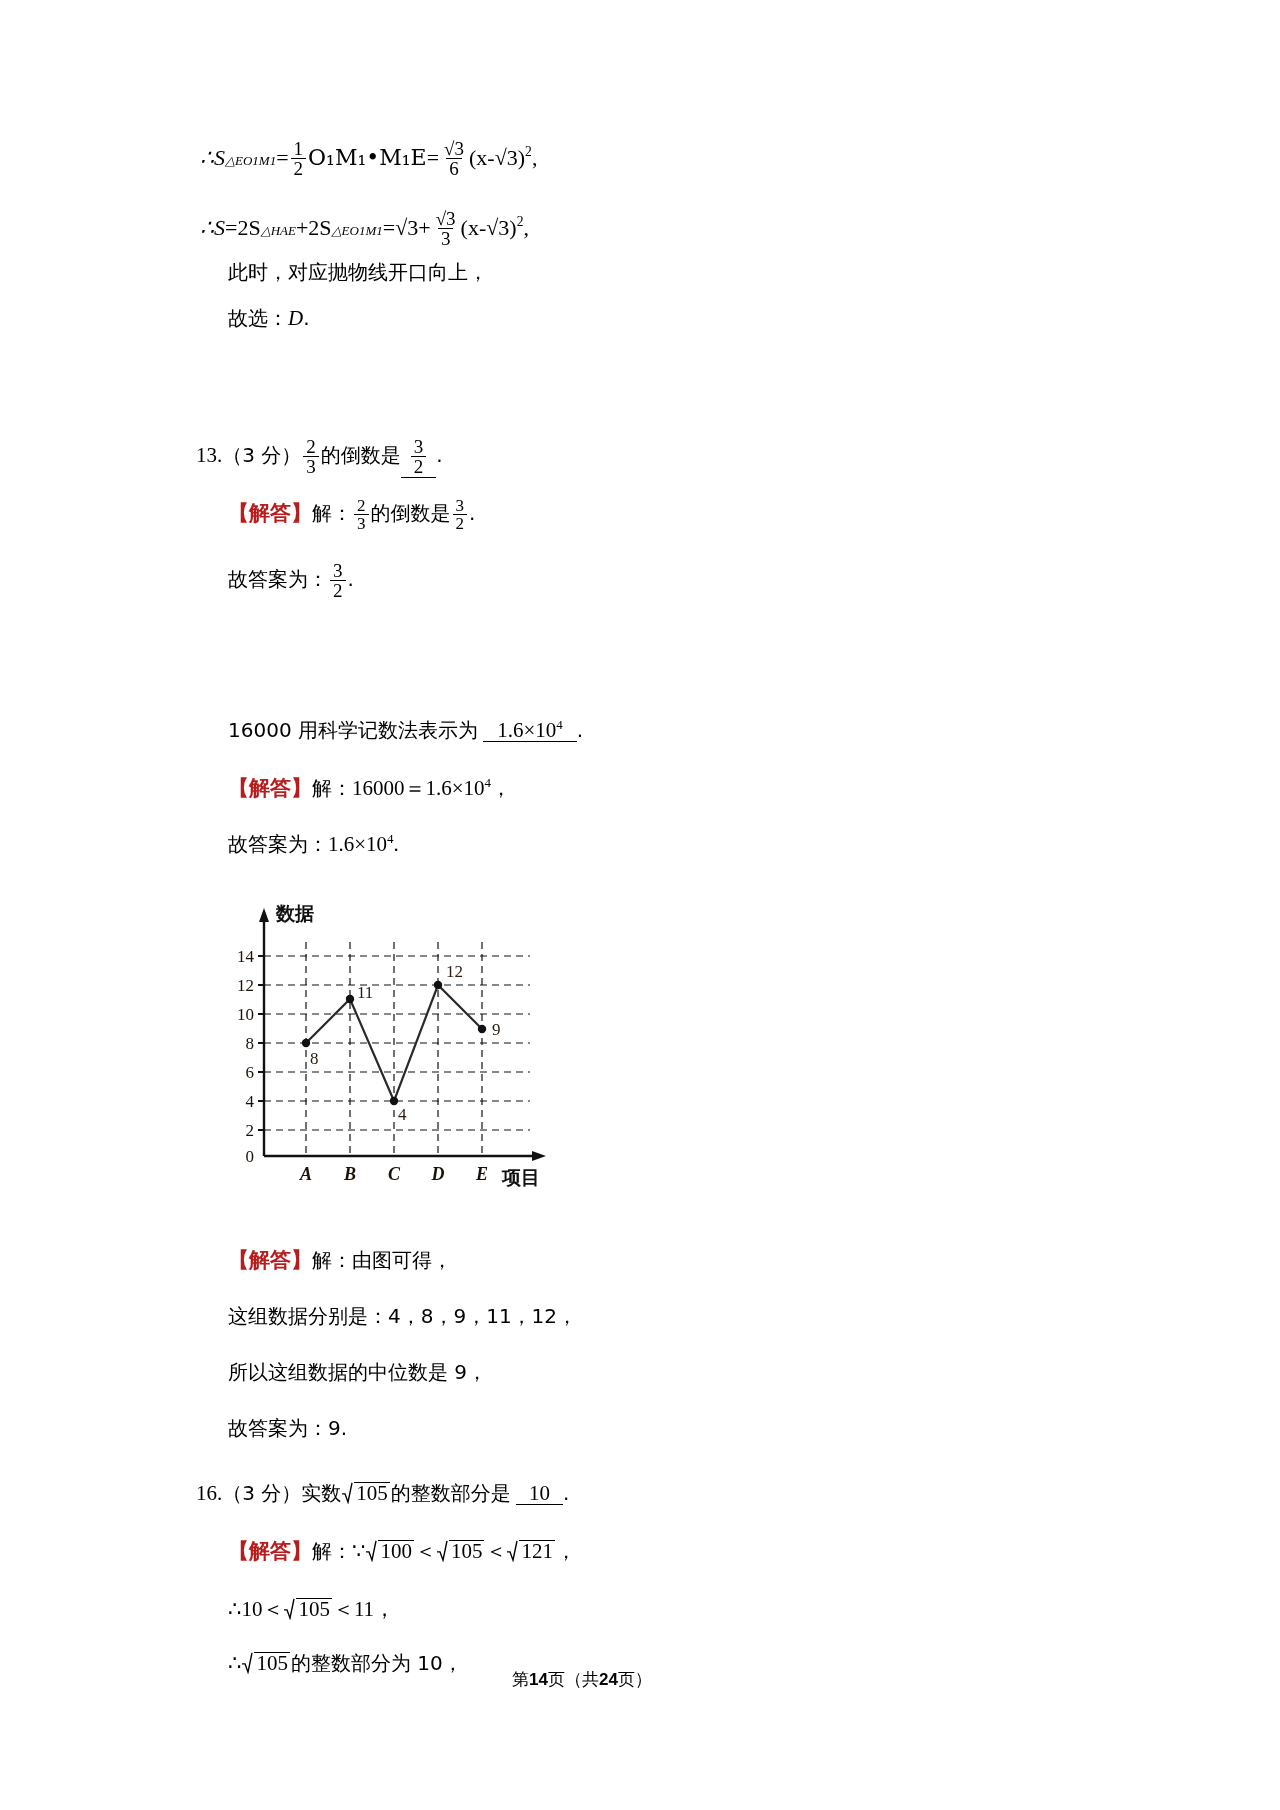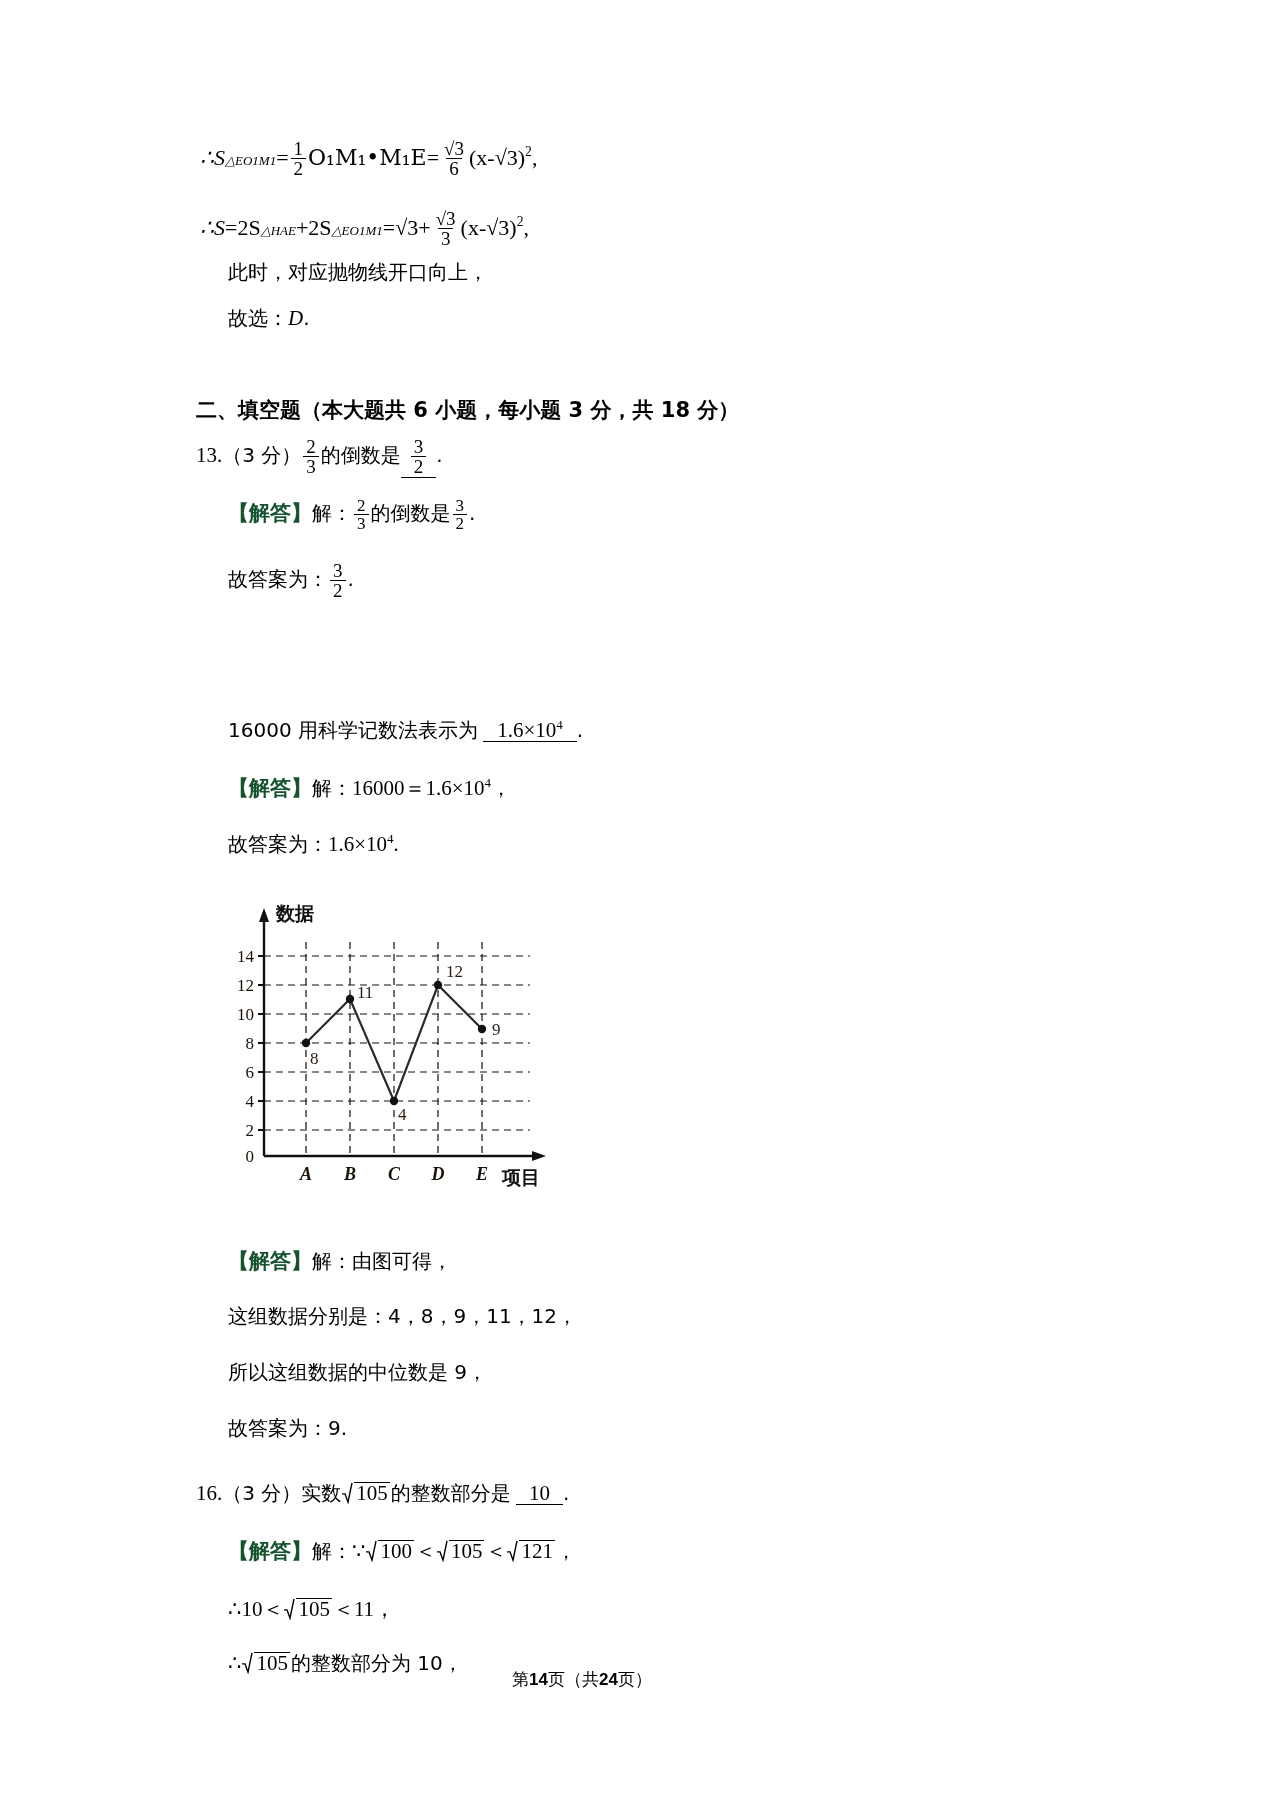--- a/index.html
+++ b/index.html
@@ -23,21 +23,21 @@
 
   
   .section-head {
     position:absolute; left:196px; top:396px;
     font-family:"DejaVu Sans", sans-serif;
     font-weight:bold; font-size:21px; letter-spacing:0px;
     white-space:nowrap;
   }
 
   
-  .jieda { color:#14532d; font-family:Liberation Sans, sans-serif; font-weight:600;text-align:center; }
+  .jieda { color:#b91c1c; font-family:Liberation Serif, serif; font-weight:600;text-align:center; }
 
   
   .frac {
     display:inline-flex; flex-direction:column; align-items:center;
     vertical-align:middle; margin:0 2px; line-height:1.0;
     position:relative; top:-1px;
   }
   .frac .n { font-size:19px; padding:0 3px; }
   .frac .d { font-size:19px; padding:0 3px; border-top:1.4px solid #000; }
   .frac.sm .n, .frac.sm .d { font-size:17px; }
@@ -89,21 +89,20 @@
         <span class="d">3</span>
       </span><span>(x-√3)</span><sup class="exp">2</sup><span>,</span>
   </div>
 
   <div class="row cn indent1" style="top:262px;">此时，对应抛物线开口向上，</div>
 
   <div class="row cn indent1" style="top:308px;">
     <span>故选：</span><span class="ital" style="font-size:21px;">D</span><span>.</span>
   </div>
 
-  <div class="section-head">二、填空题（本大题共 6 小题，每小题 3 分，共 18 分）</div>
 
   <div class="row" style="left:196px; top:438px;">
     <span class="num">13</span><span class="num">.</span><span class="cn">（3 分）</span><span class="frac">
         <span class="n">2</span>
         <span class="d">3</span>
       </span><span class="cn">的倒数是</span><span class="blank" style="padding:0 8px;"><span class="frac">
           <span class="n">3</span>
           <span class="d">2</span>
         </span></span><span class="cn">.</span>
   </div>

